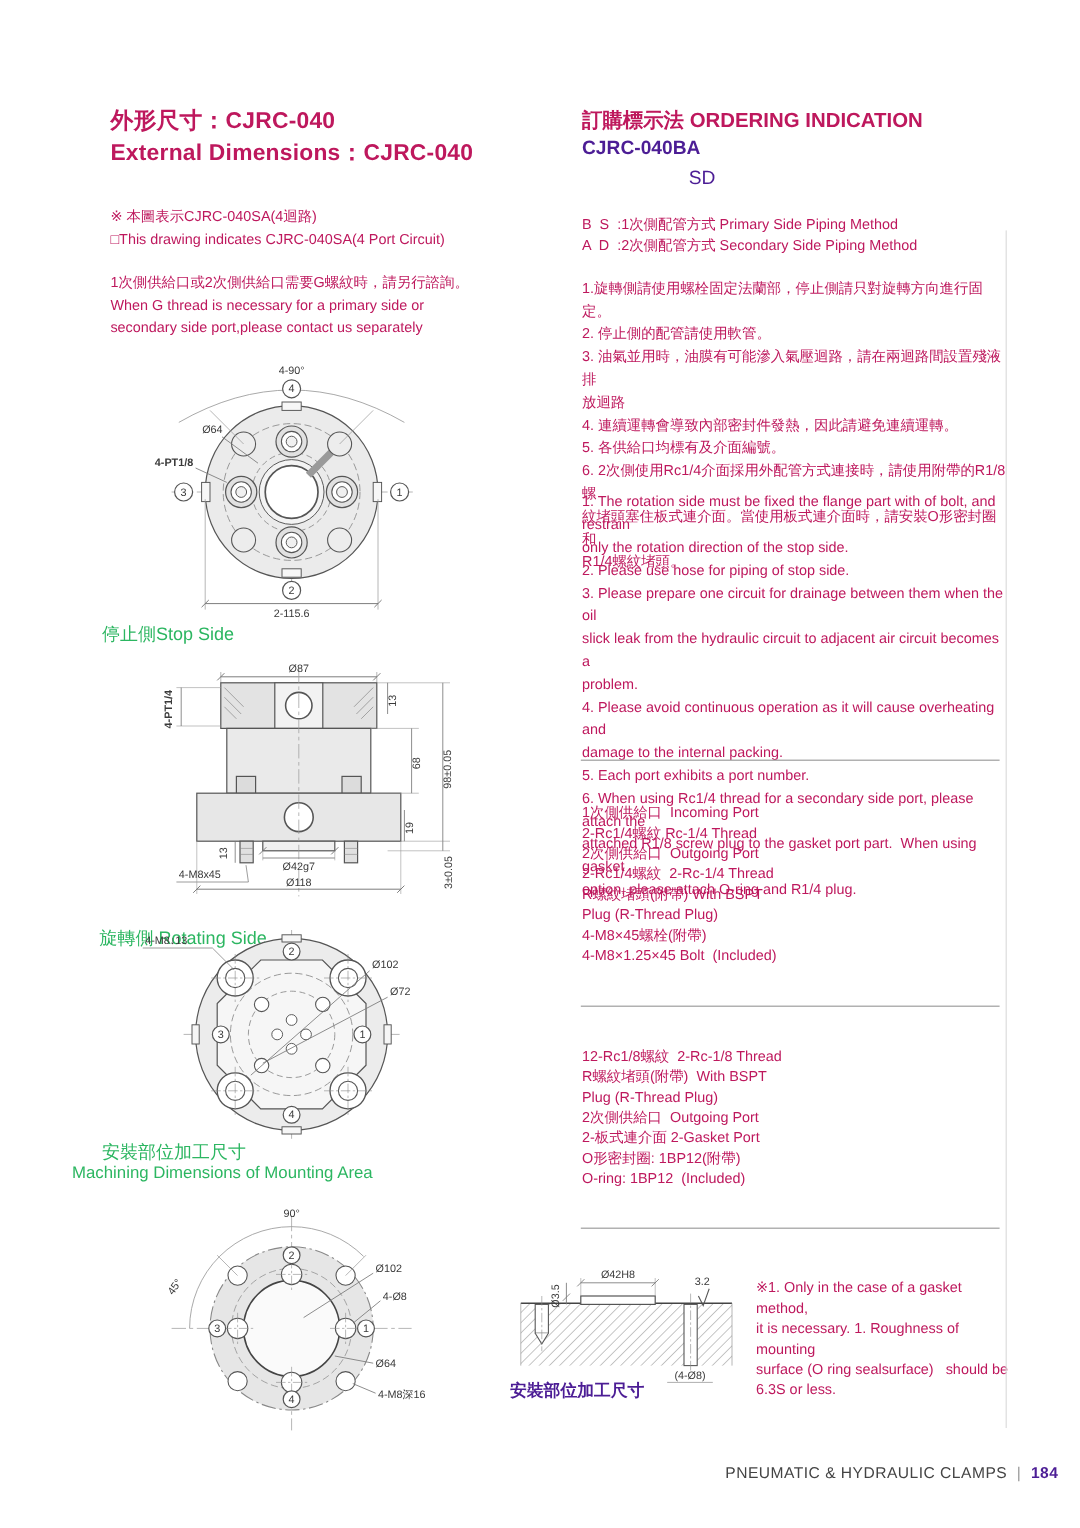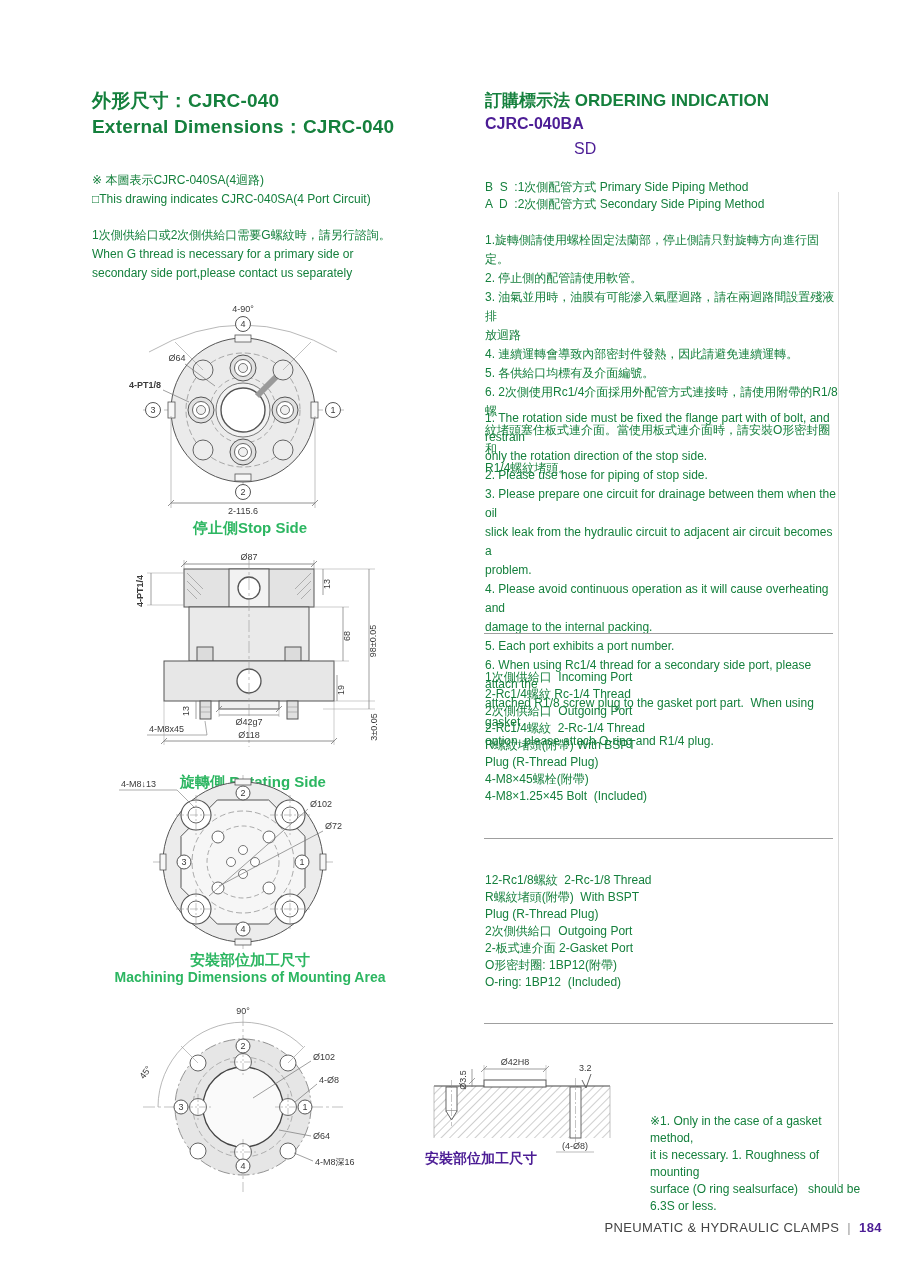--- a/index.html
+++ b/index.html
@@ -1,22 +1,22 @@
 <!DOCTYPE html>
 <html><head>
 <meta charset="utf-8">
 <style>
   html,body{margin:0;padding:0;background:#ffffff;}
   body{width:900px;height:1273px;position:relative;font-family:"Liberation Sans","DejaVu Sans",sans-serif;color:#3b3b3b;}
   .page{position:relative;width:900px;height:1273px;background:#fff;overflow:hidden;}
-  .t{position:absolute;color:#15803d;}
+  .t{position:absolute;color:#be185d;}
   .pre{white-space:pre-wrap;line-height:19px;font-size:12px;}
   .pre17{white-space:pre-wrap;line-height:17px;font-size:12px;}
   .green{color:#4c1d95;}
-  .cap{position:absolute;text-align:center;font-weight:bold;color:#2cb661;}
+  .cap{position:absolute;font-weight:normal;color:#2cb661;}
   .rule{position:absolute;height:1px;background:#9f9f9f;}
   .vrule{position:absolute;width:1px;background:#dcdcdc;}
   .title{font-weight:bold;font-size:19px;letter-spacing:0.2px;}
   svg{position:absolute;overflow:visible;}
   svg text{font-family:"Liberation Sans","DejaVu Sans",sans-serif;fill:#3a3a3a;font-size:9px;}
   .dimb{font-weight:bold;}
   .footer{position:absolute;font-size:13px;letter-spacing:0.4px;color:#444;}
 </style>
 </head>
 <body>
@@ -331,21 +331,21 @@
       <path d="M160,34 l4,8 l5,-14" stroke="#555" stroke-width="0.9"></path>
       <line x1="134" y1="106" x2="172" y2="106" stroke="#777" stroke-width="0.5"></line>
     </g>
     <text x="93" y="19" text-anchor="middle" font-size="8.5">Ø42H8</text>
     <text x="44" y="34" transform="rotate(-90 44 34)" text-anchor="middle" font-size="7.5">Ø3.5</text>
     <text x="157" y="25" font-size="8">3.2</text>
     <text x="153" y="103" text-anchor="middle" font-size="8">(4-Ø8)</text>
   </svg>
   <div class="t green" style="left:425px;top:1150px;font-size:14px;font-weight:bold;white-space:nowrap;">安裝部位加工尺寸</div>
 
-  <div class="t pre17" style="left:630px;top:1113px;width:215px;margin-left:20px;">※1. Only in the case of a gasket method,
+  <div class="t pre17" style="left:630px;top:1065px;width:215px;">※1. Only in the case of a gasket method,
 it is necessary. 1. Roughness of mounting
 surface (O ring sealsurface)   should be
 6.3S or less.</div>
 
   <div class="vrule" style="left:838px;top:192px;height:998px;"></div>
 
   <div class="footer" style="right:18px;top:1220px;text-align:right;">
     <span>PNEUMATIC &amp; HYDRAULIC CLAMPS</span>
     <span style="color:#999;padding:0 4px;">|</span>
     <span class="green" style="font-weight:bold;">184</span>

